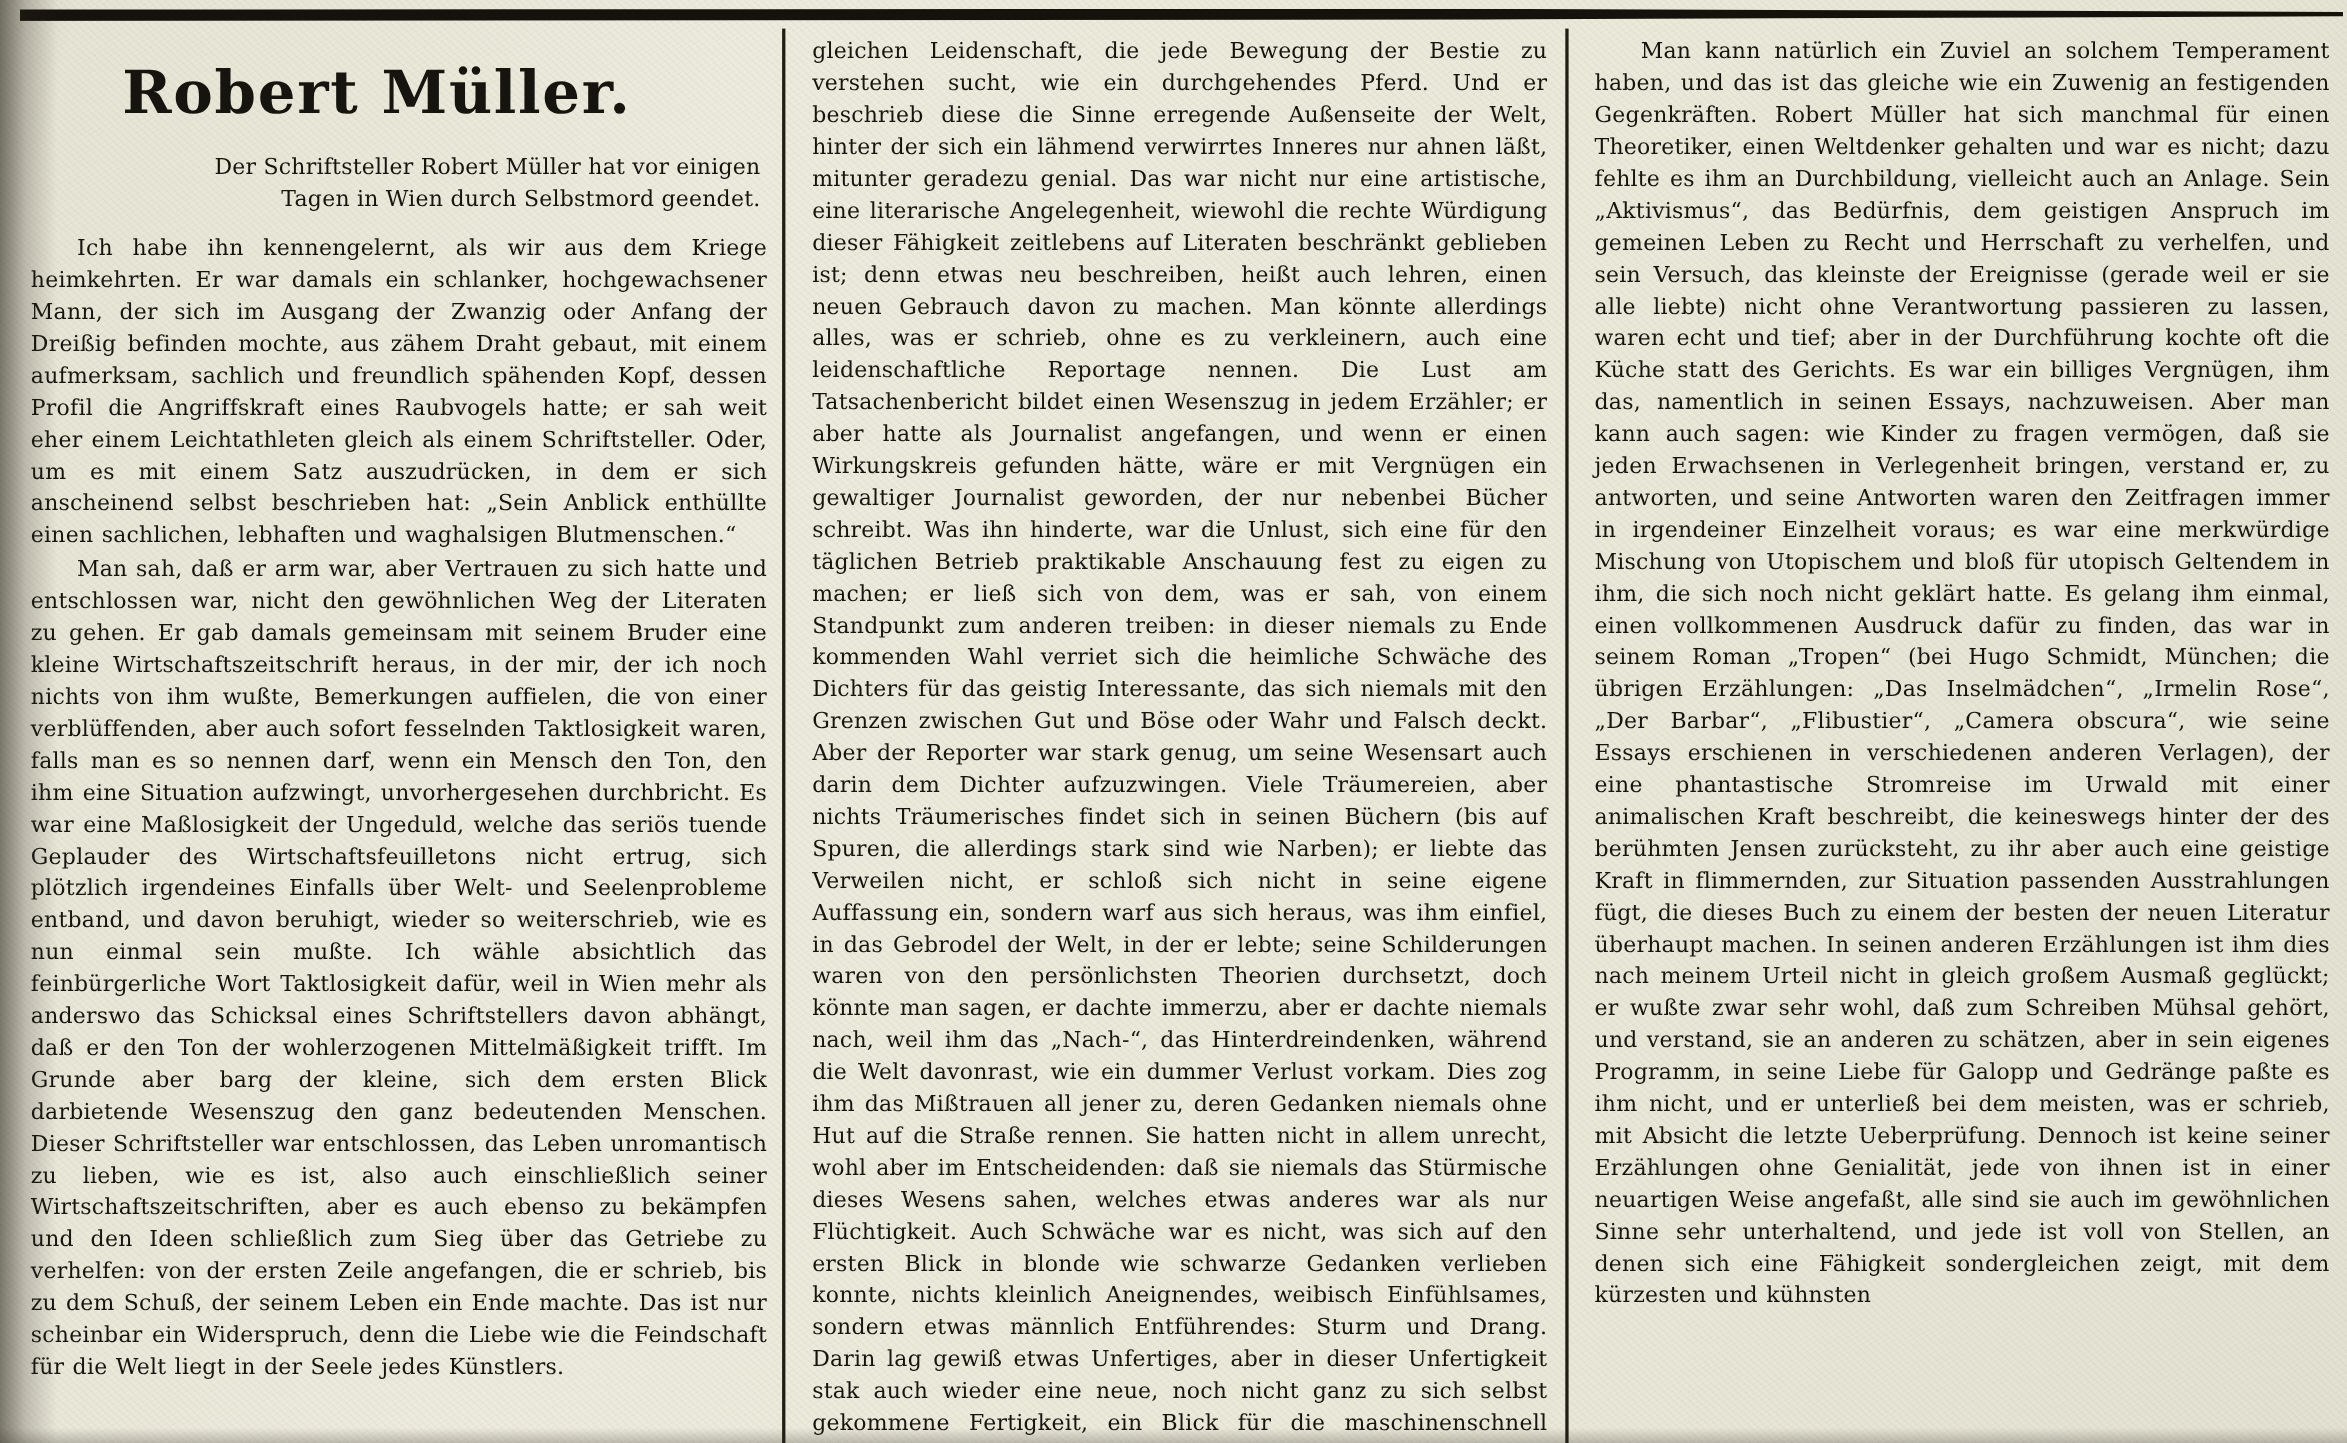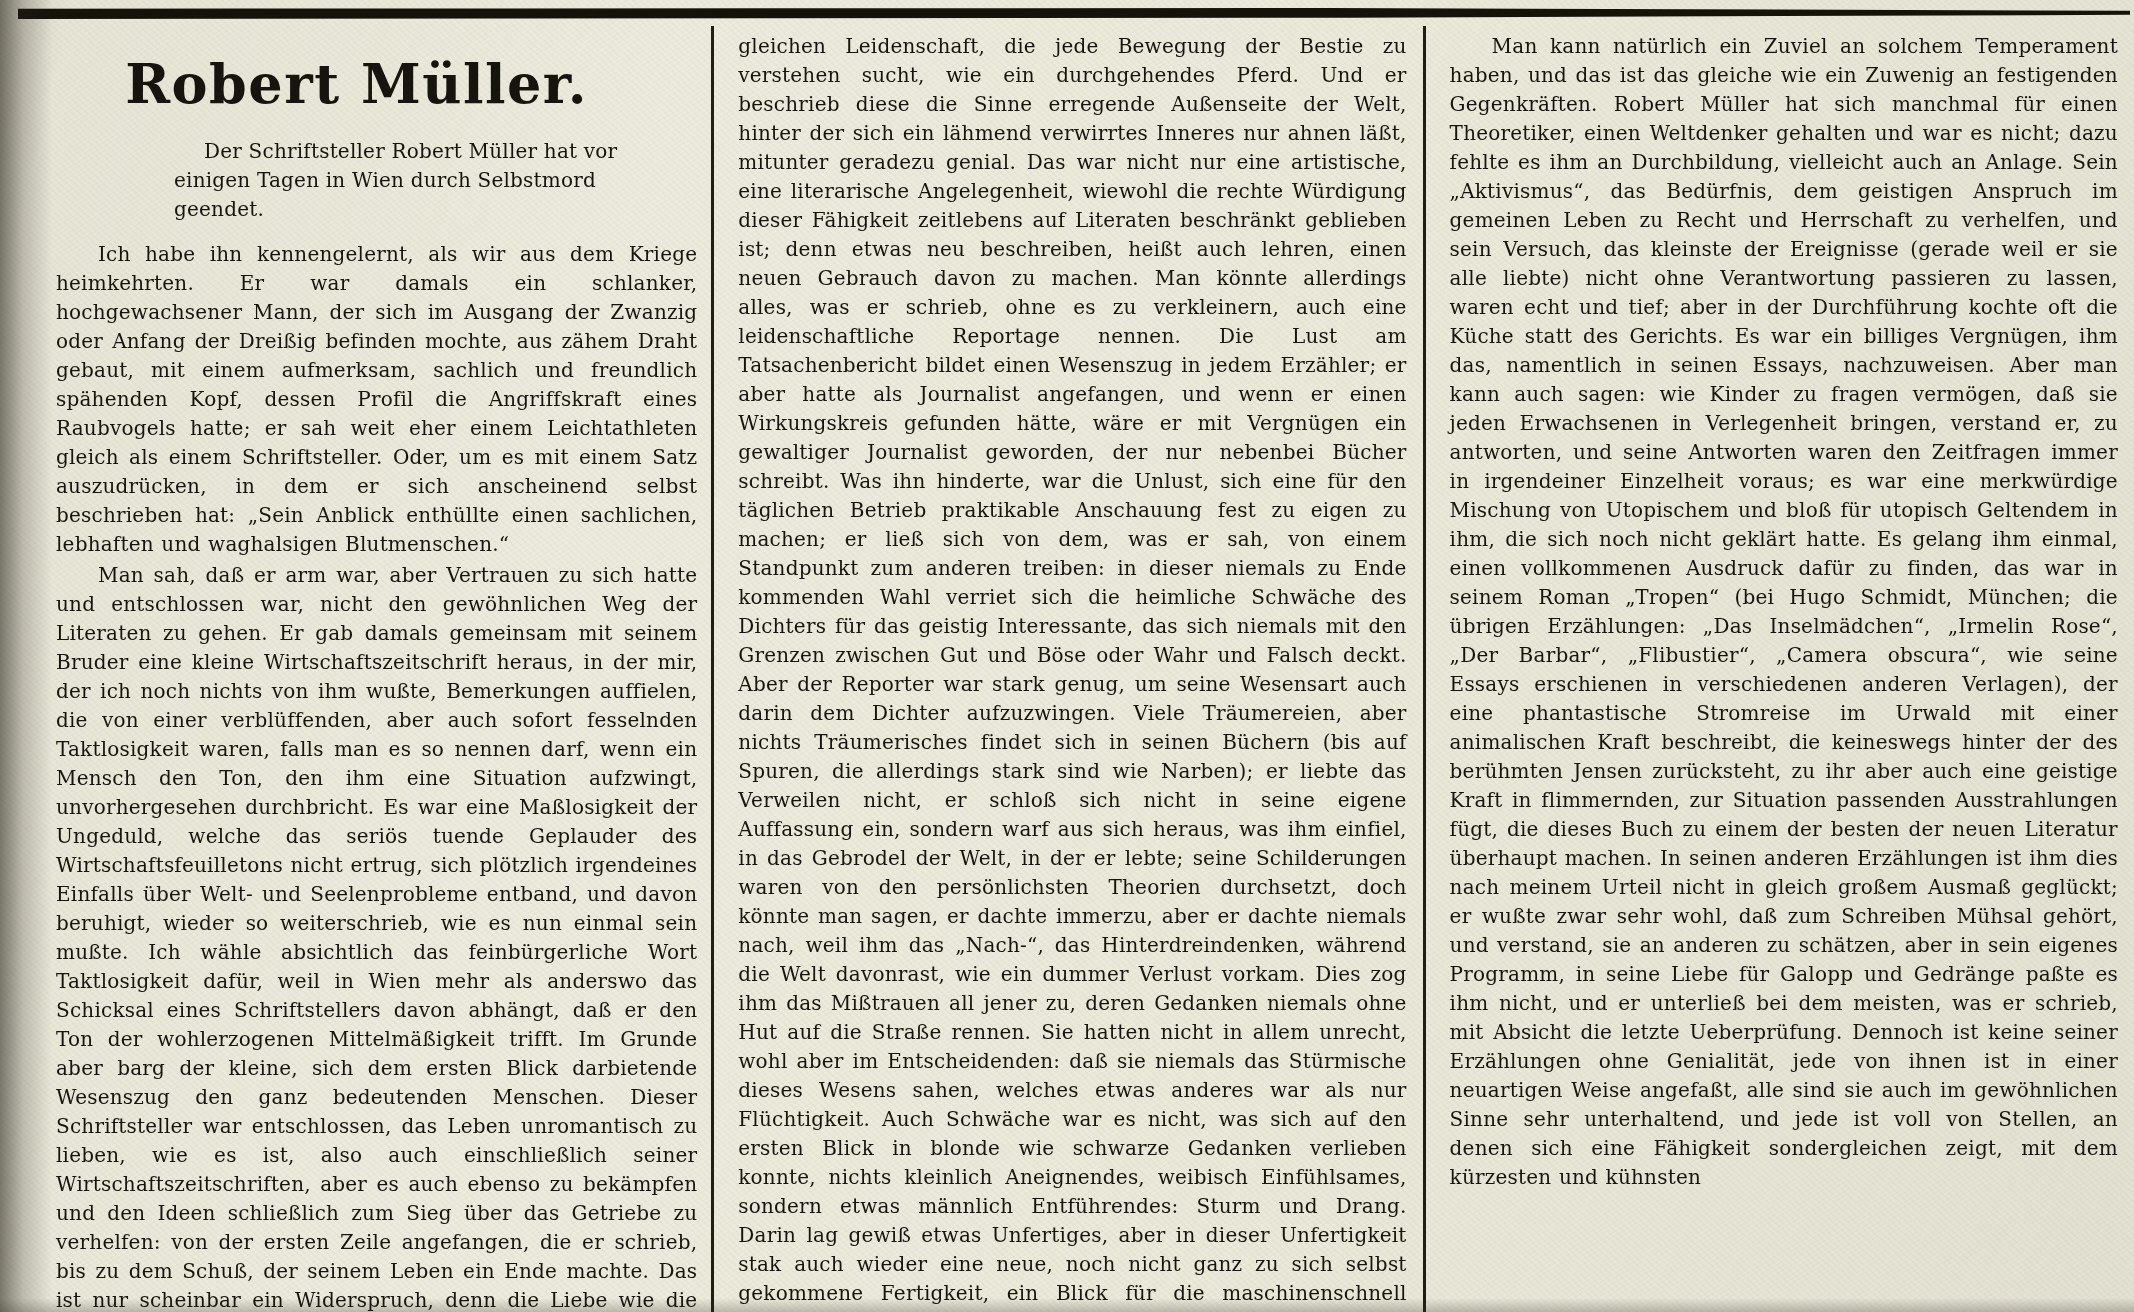--- a/index.html
+++ b/index.html
@@ -52,41 +52,41 @@
     position: absolute;
     top: 26px; left: 0; right: 0; bottom: 0;
     display: flex;
   }
 
   .col {
     width: 711.3px;
     box-sizing: border-box;
     padding: 6px 16px 0 30px;
   }
-  .col-1 { padding-left: 56px; padding-right: 14px; }
+  .col-1 { padding-left: 28px; padding-right: 14px; }
   .col-2, .col-3 {
     border-left: 3px solid #201d15;
     padding-left: 24px;
   }
 
   .headline {
     font-size: 54px;
     line-height: 1.05;
     font-weight: 700;
     text-align: center;
     letter-spacing: 1.5px;
     margin: 24px 60px 24px 20px;
   }
 
   .lead {
     font-size: 20px;
     line-height: 29px;
     margin: 0 6px 16px 118px;
     text-indent: 30px;
-    text-align: left;
+    text-align: right;
     letter-spacing: 0.2px;
   }
 
   .para {
     font-size: 20px;
     line-height: 29px;
     text-align: justify;
     letter-spacing: 0.2px;
     word-spacing: 1px;
     margin: 0;

